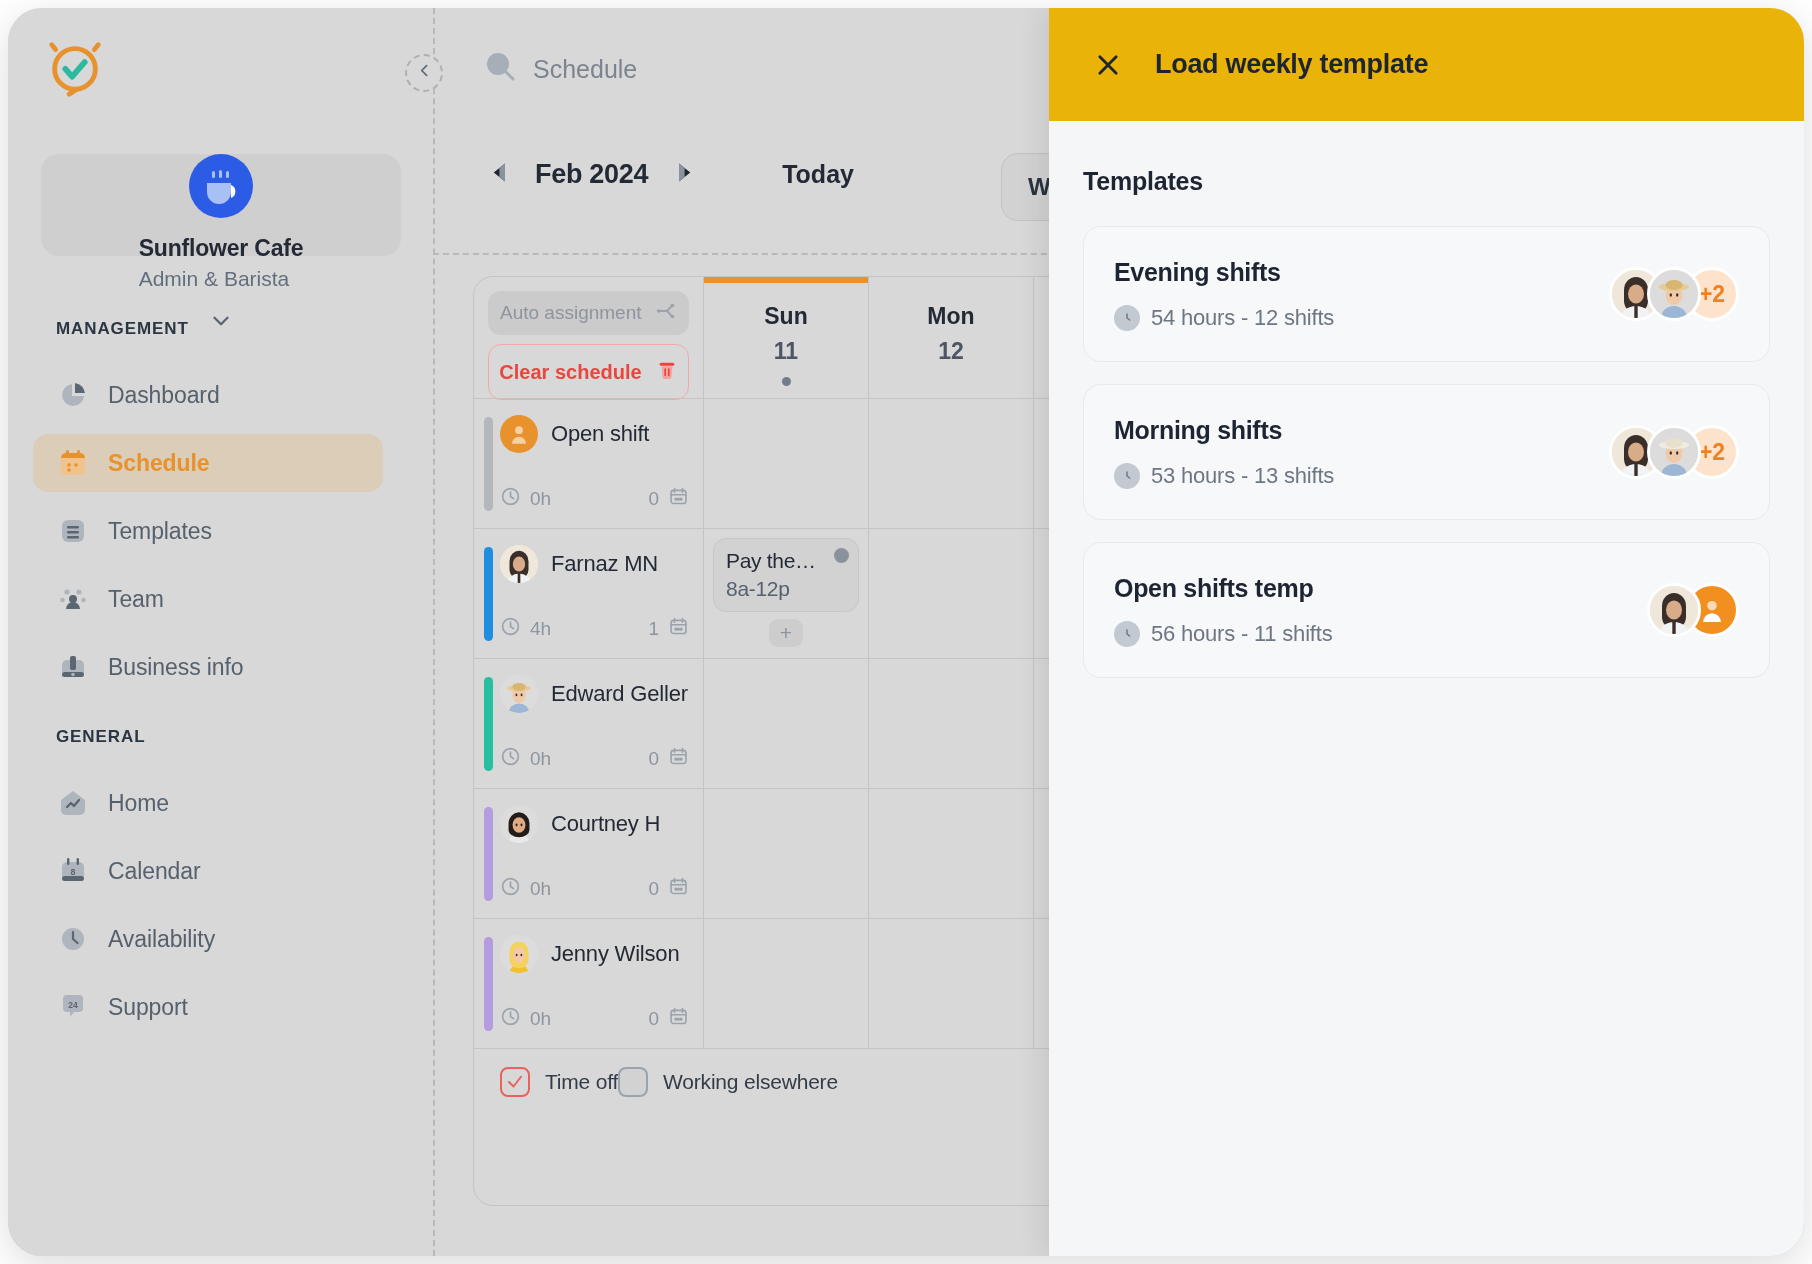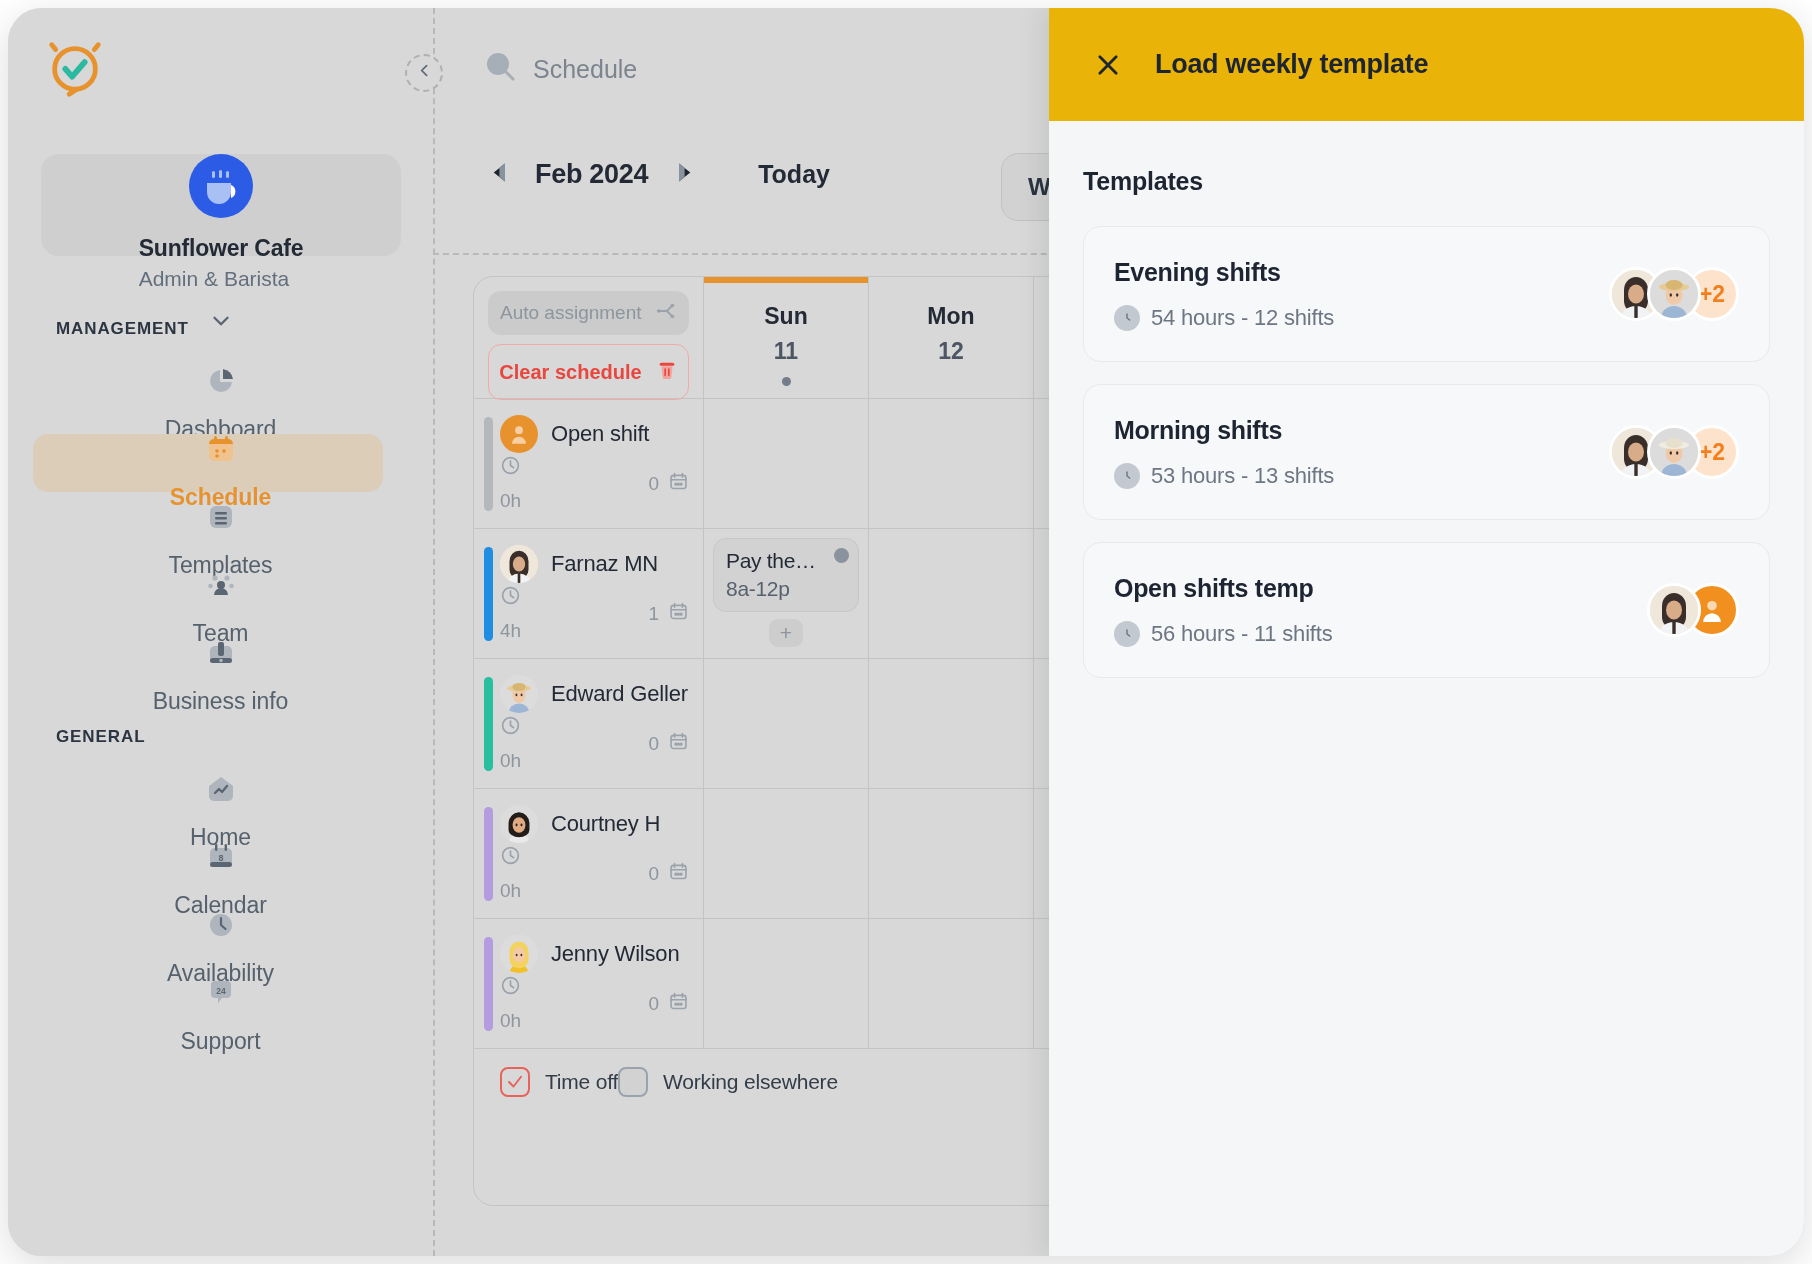--- a/index.html
+++ b/index.html
@@ -101,21 +101,20 @@
     position: absolute;
     left: 25px;
     width: 350px;
     height: 58px;
     display: flex;
     align-items: center;
     gap: 20px;
     padding-left: 25px;
     border-radius: 15px;
     cursor: pointer;
-    flex-direction: column;
   }
   .nav-item .nav-label {
     font-size: 23px;
     color: #56616e;
     letter-spacing: -.1px;
   }
   .nav-item.active { background: #dccdb8; }
   .nav-item.active .nav-label { color: #e8922e; font-weight: 700; }
 
   .nav-ico { width: 30px; height: 30px; flex: 0 0 auto; display:block; }
@@ -175,21 +174,21 @@
     cursor: pointer;
   }
   .month-label {
     font-size: 27px;
     font-weight: 700;
     color: #232a36;
     letter-spacing: -.3px;
     padding: 0 8px;
   }
   .today-btn {
-    margin-left: 48px;
+    margin-left: 72px;
     font-size: 25px;
     font-weight: 700;
     color: #232a36;
     cursor: pointer;
   }
   .week-btn {
     position: absolute;
     left: 568px; top: 145px;
     height: 68px;
     min-width: 120px;
@@ -319,21 +318,21 @@
     white-space: nowrap;
   }
   .emp-stats {
     position: absolute;
     left: 26px; right: 14px; bottom: 16px;
     display: flex; align-items: center;
     justify-content: space-between;
     color: #8d959e;
     font-size: 19px;
   }
-  .stat-l { display:flex; align-items:center; gap: 9px; flex-direction: column; }
+  .stat-l { display:flex; align-items:center; gap: 9px; }
   .stat-r { display:flex; align-items:center; gap: 9px; }
 
   .day-cell {
     width: 165px; flex: 0 0 165px;
     border-right: 1.5px solid #c4c4c4;
     position: relative;
     padding: 9px;
   }
   .shift-card {
     background: #d2d2d2;

